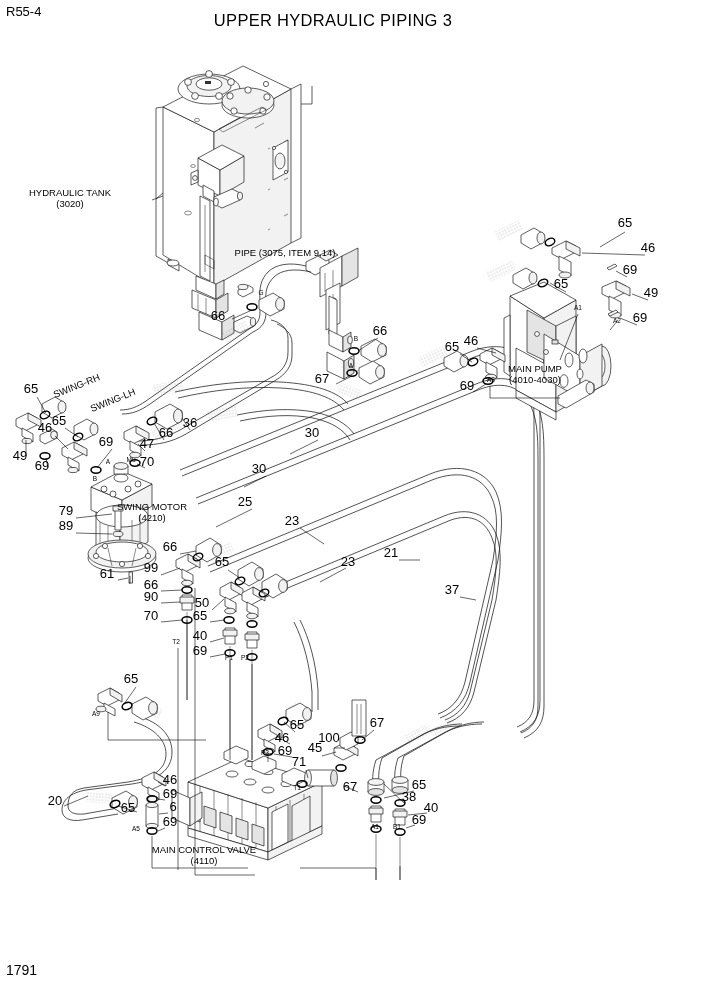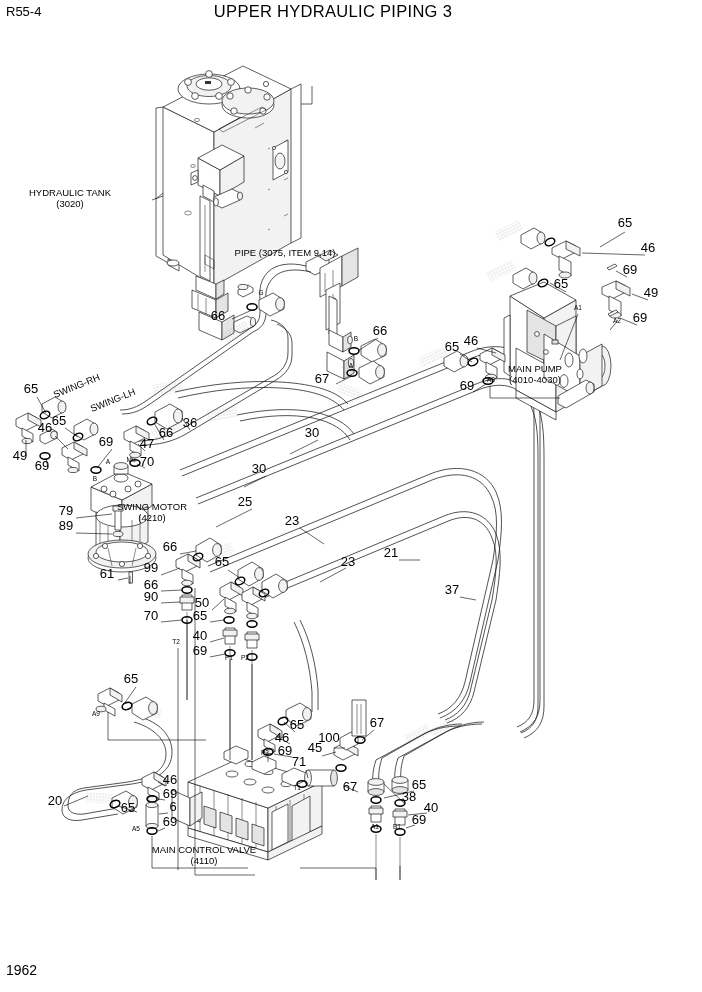--- a/index.html
+++ b/index.html
@@ -1,20 +1,20 @@
 <!DOCTYPE html>
 <html><head>
 <meta charset="utf-8">
 <style>
   html,body{margin:0;padding:0;background:#ffffff;}
   body{width:702px;height:992px;position:relative;overflow:hidden;
        font-family:"Liberation Sans", sans-serif;color:#000;}
   #sheet{position:absolute;left:0;top:0;width:702px;height:992px;}
   .hdr-model{position:absolute;left:6px;top:4px;font-size:13px;letter-spacing:0px;}
-  .hdr-title{position:absolute;left:0;top:2px;width:666px;text-align:center;
+  .hdr-title{position:absolute;left:0;top:11px;width:666px;text-align:center;
              font-size:16.5px;letter-spacing:.3px;}
   .footer-num{position:absolute;left:6px;top:962px;font-size:14px;}
   svg{position:absolute;left:0;top:0;width:702px;height:992px;}
   
   .cn{font-family:"Liberation Sans",sans-serif;font-size:13px;fill:#000;}
   .cn-s{font-family:"Liberation Sans",sans-serif;font-size:6.5px;fill:#000;}
   .cpt{font-family:"Liberation Sans",sans-serif;font-size:9.5px;fill:#000;}
   .hoselbl{font-family:"Liberation Sans",sans-serif;font-size:9.5px;fill:#000;}
   .lead{stroke:#000;stroke-width:.6;fill:none;}
   .ln{stroke:#1a1a1a;stroke-width:.7;fill:none;}
@@ -707,14 +707,14 @@
           <text x="152" y="510" class="cpt" text-anchor="middle">SWING MOTOR</text>
           <text x="152" y="521" class="cpt" text-anchor="middle">(4210)</text>
         </g>
         <g>
           <text x="204" y="853" class="cpt" text-anchor="middle">MAIN CONTROL VALVE</text>
           <text x="204" y="864" class="cpt" text-anchor="middle">(4110)</text>
         </g>
       </g>
   </svg>
 
-  <div class="footer-num">1962</div>
+  <div class="footer-num">1791</div>
 </div>
 
 </body></html>

